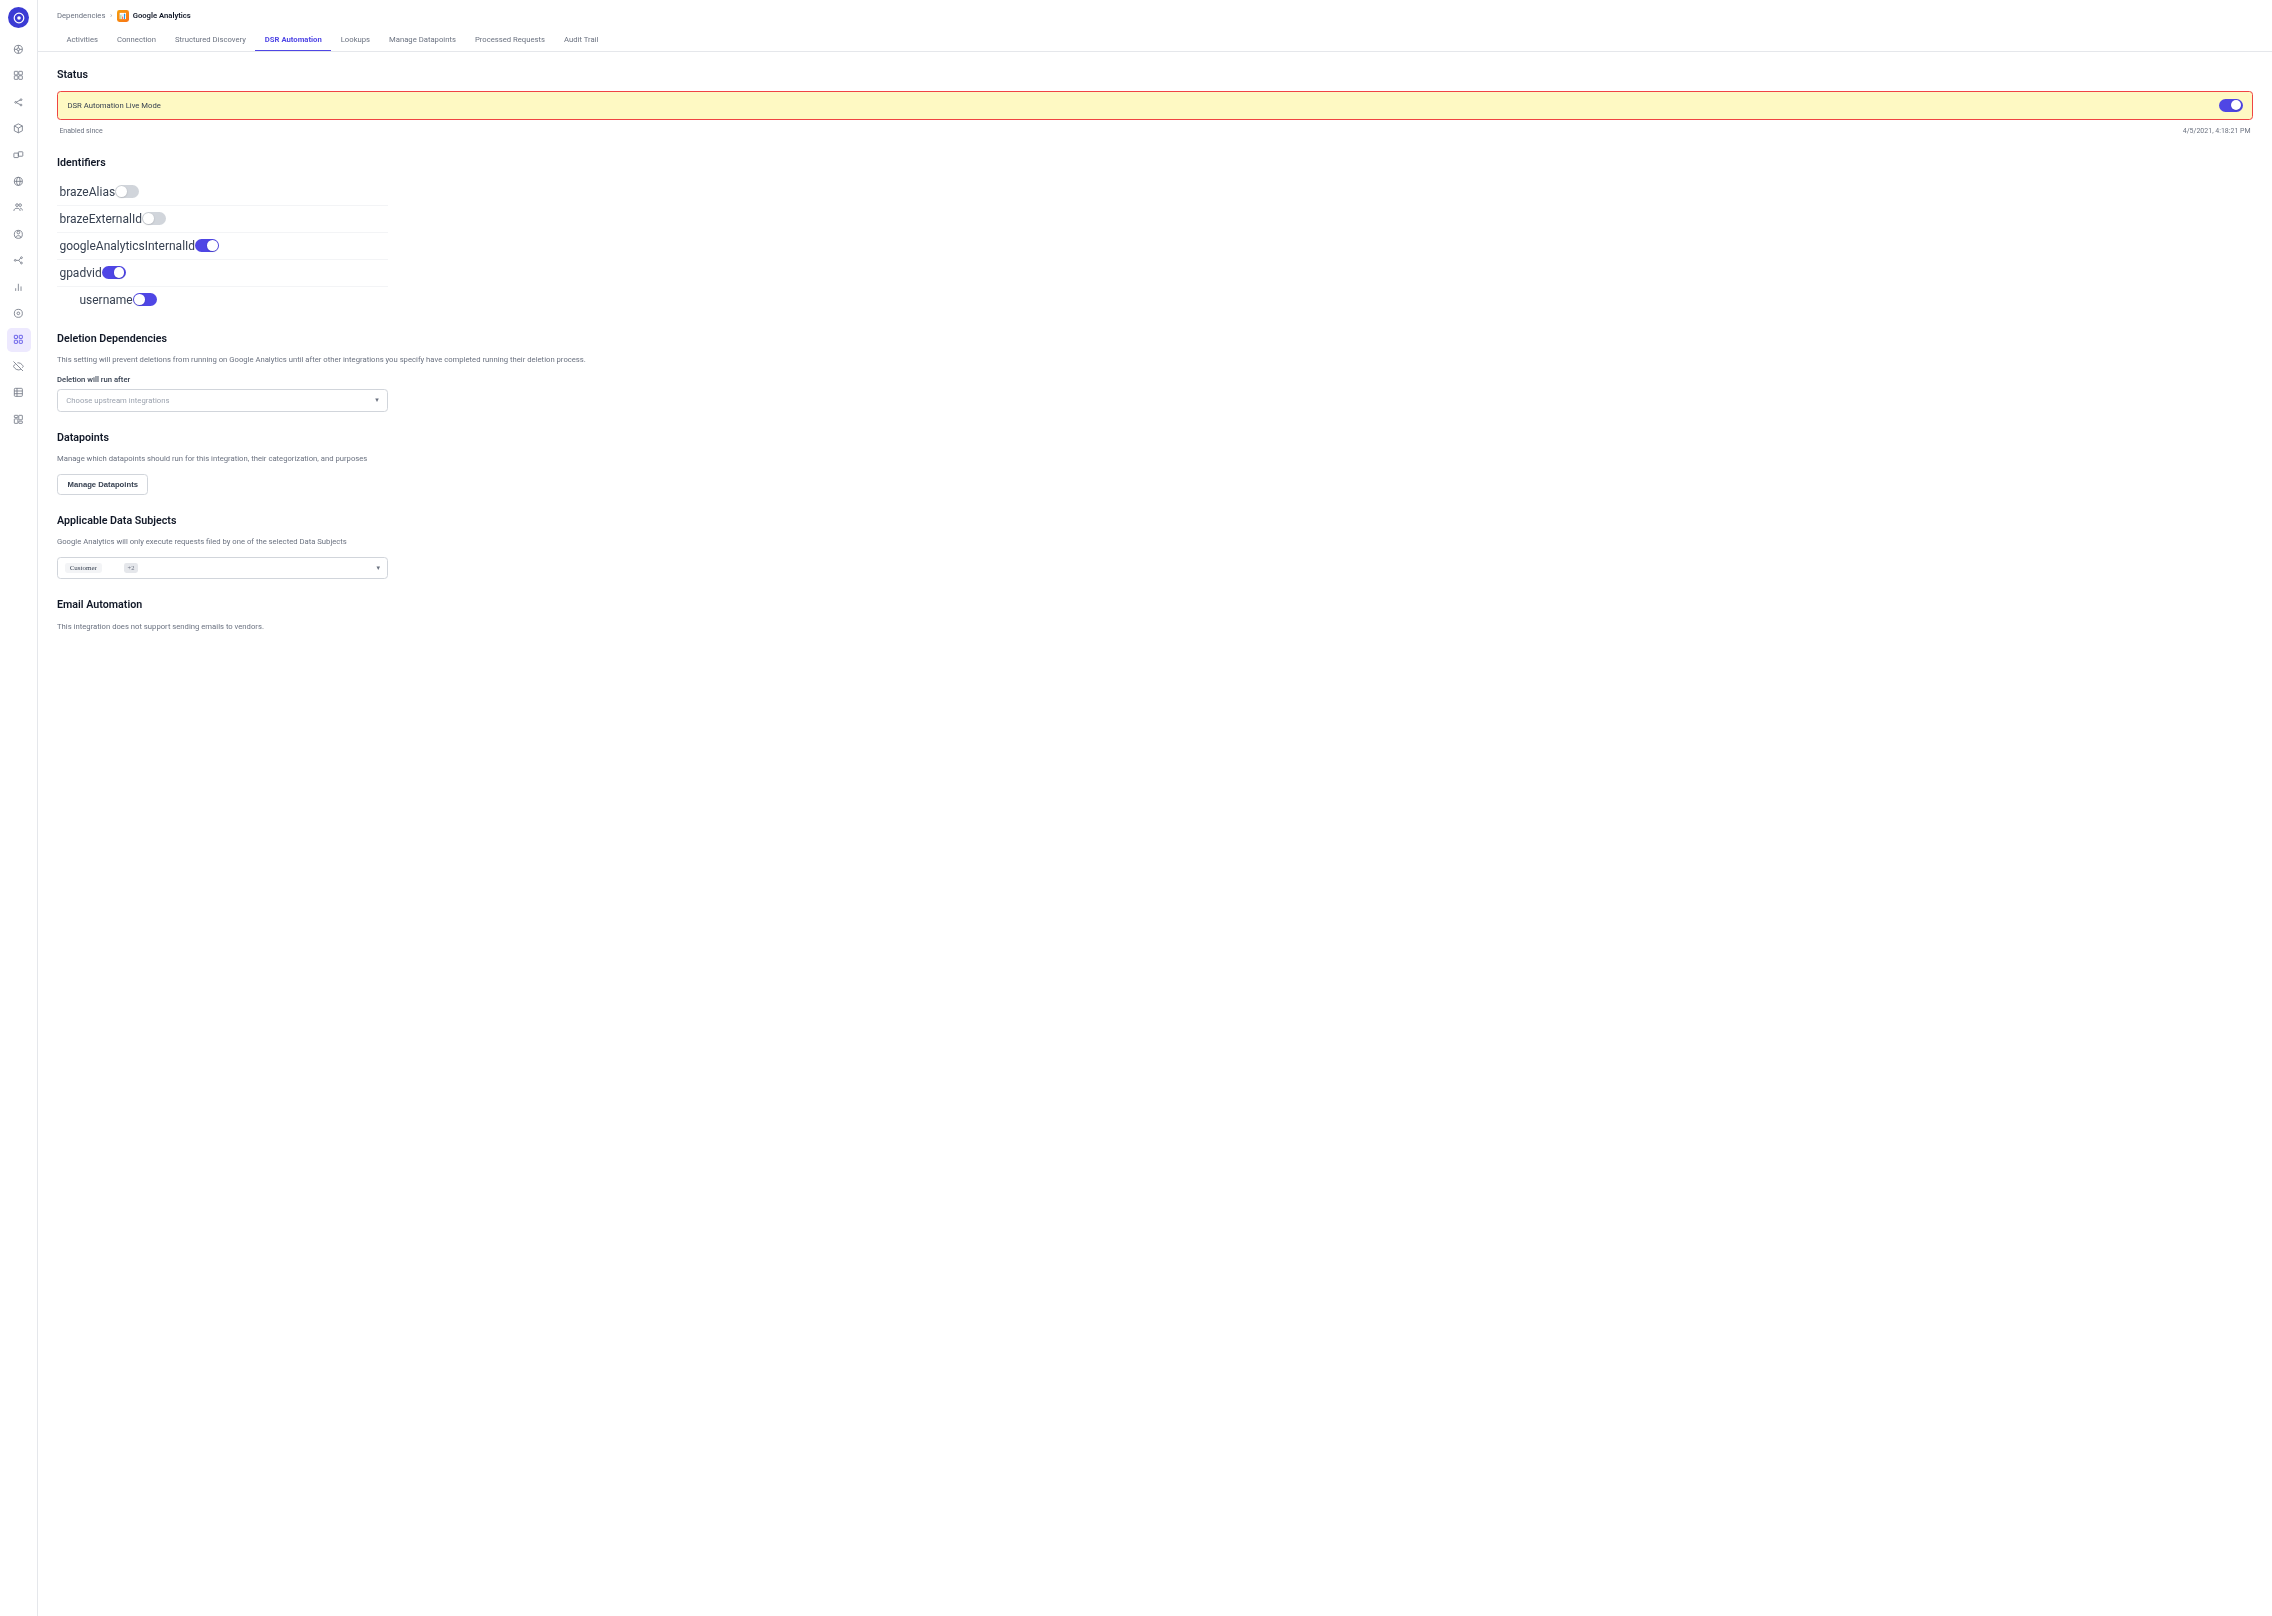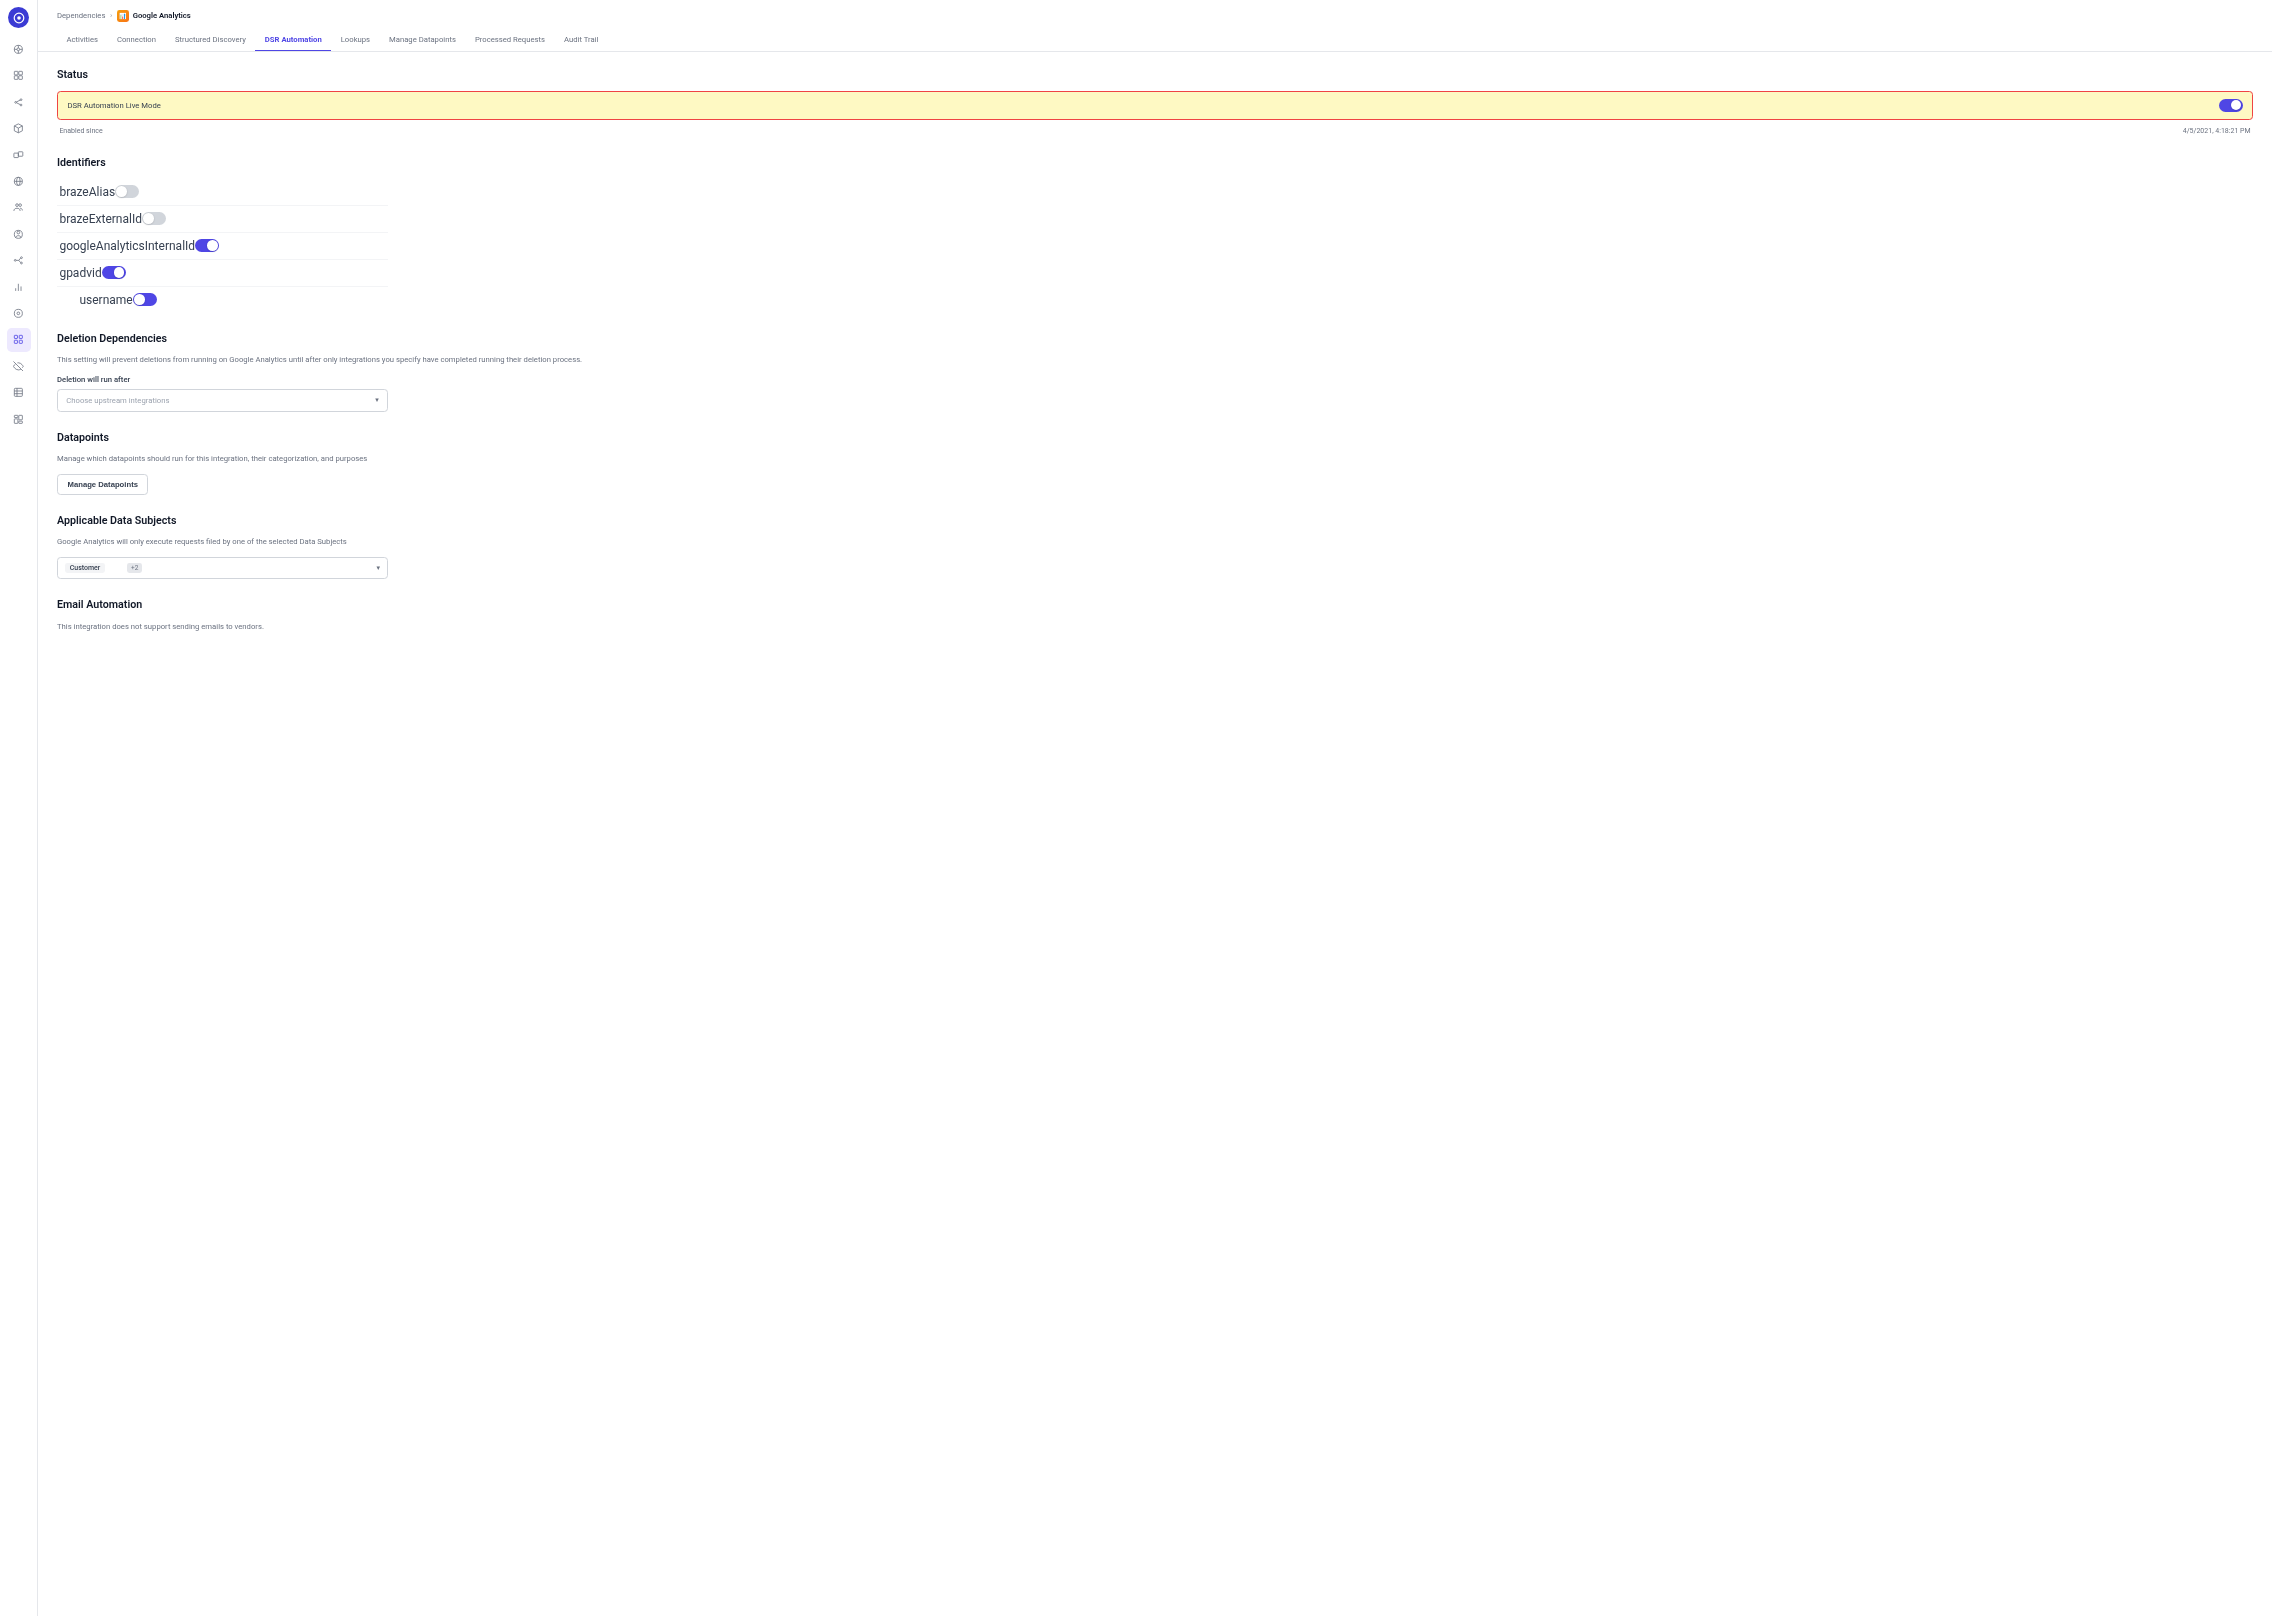--- a/index.html
+++ b/index.html
@@ -267,21 +267,21 @@
       border: 0.6px solid #d1d5db;
       border-radius: 3.6px;
       padding: 4.7px 7px;
       font-size: 7.7px;
       display: flex;
       align-items: center;
       justify-content: space-between;
       cursor: pointer;
       background: #fff;
     }
-    .data-subjects-chips { display: flex; gap: 20px; }
+    .data-subjects-chips { display: flex; gap: 20px; font-family: Liberation Serif, serif; }
 
     
     .identifiers-container {
       max-width: 331px;
     }
   </style>
 </head>
 <body>
 
 <div class="sidebar">
@@ -486,21 +486,21 @@
         <div class="identifier-row">
           <span>username</span>
           <div class="toggle partial"></div>
         </div>
 
       </div>
     </div>
 
     <div class="section">
       <div class="section-title">Deletion Dependencies</div>
-      <p class="desc-text">This setting will prevent deletions from running on Google Analytics until after only integrations you specify have completed running their deletion process.</p>
+      <p class="desc-text">This setting will prevent deletions from running on Google Analytics until after other integrations you specify have completed running their deletion process.</p>
       <div class="field-label">Deletion will run after</div>
       <div class="select-field">
         <span style="color:#9ca3af; font-size:7.7px;">Choose upstream integrations</span>
         <span class="select-chevron">▾</span>
       </div>
     </div>
 
     <div class="section">
       <div class="section-title">Datapoints</div>
       <p class="desc-text">Manage which datapoints should run for this integration, their categorization, and purposes</p>

